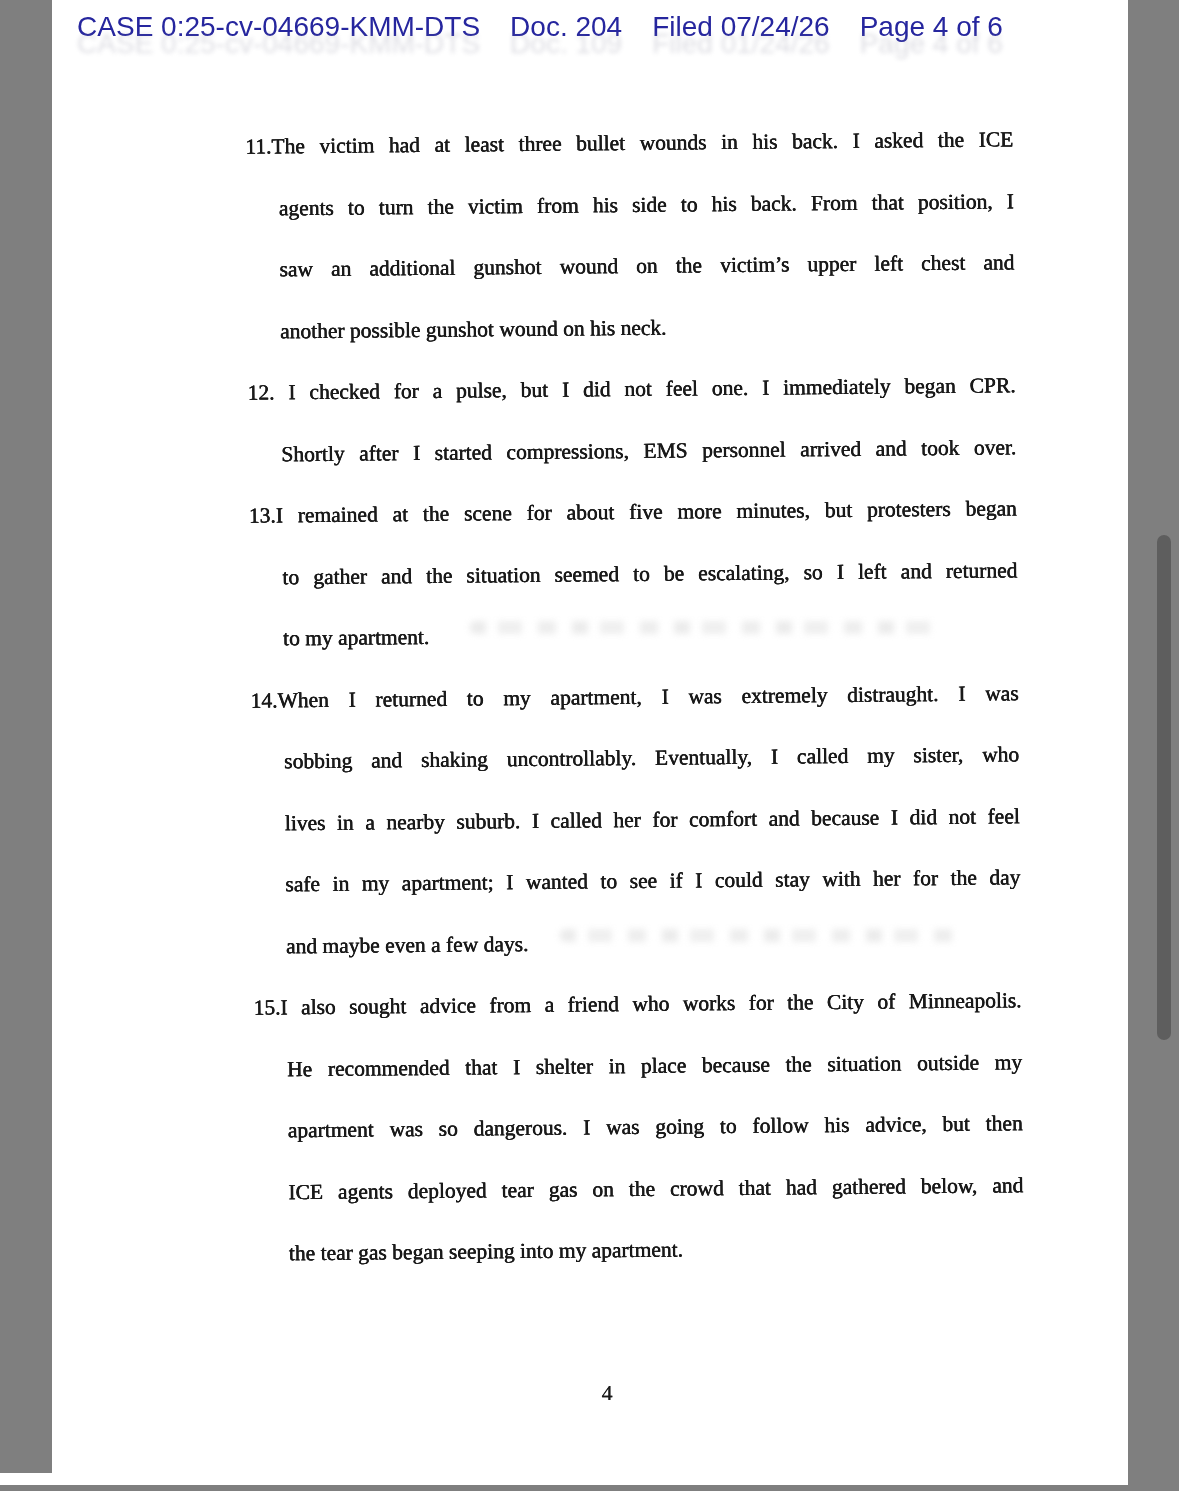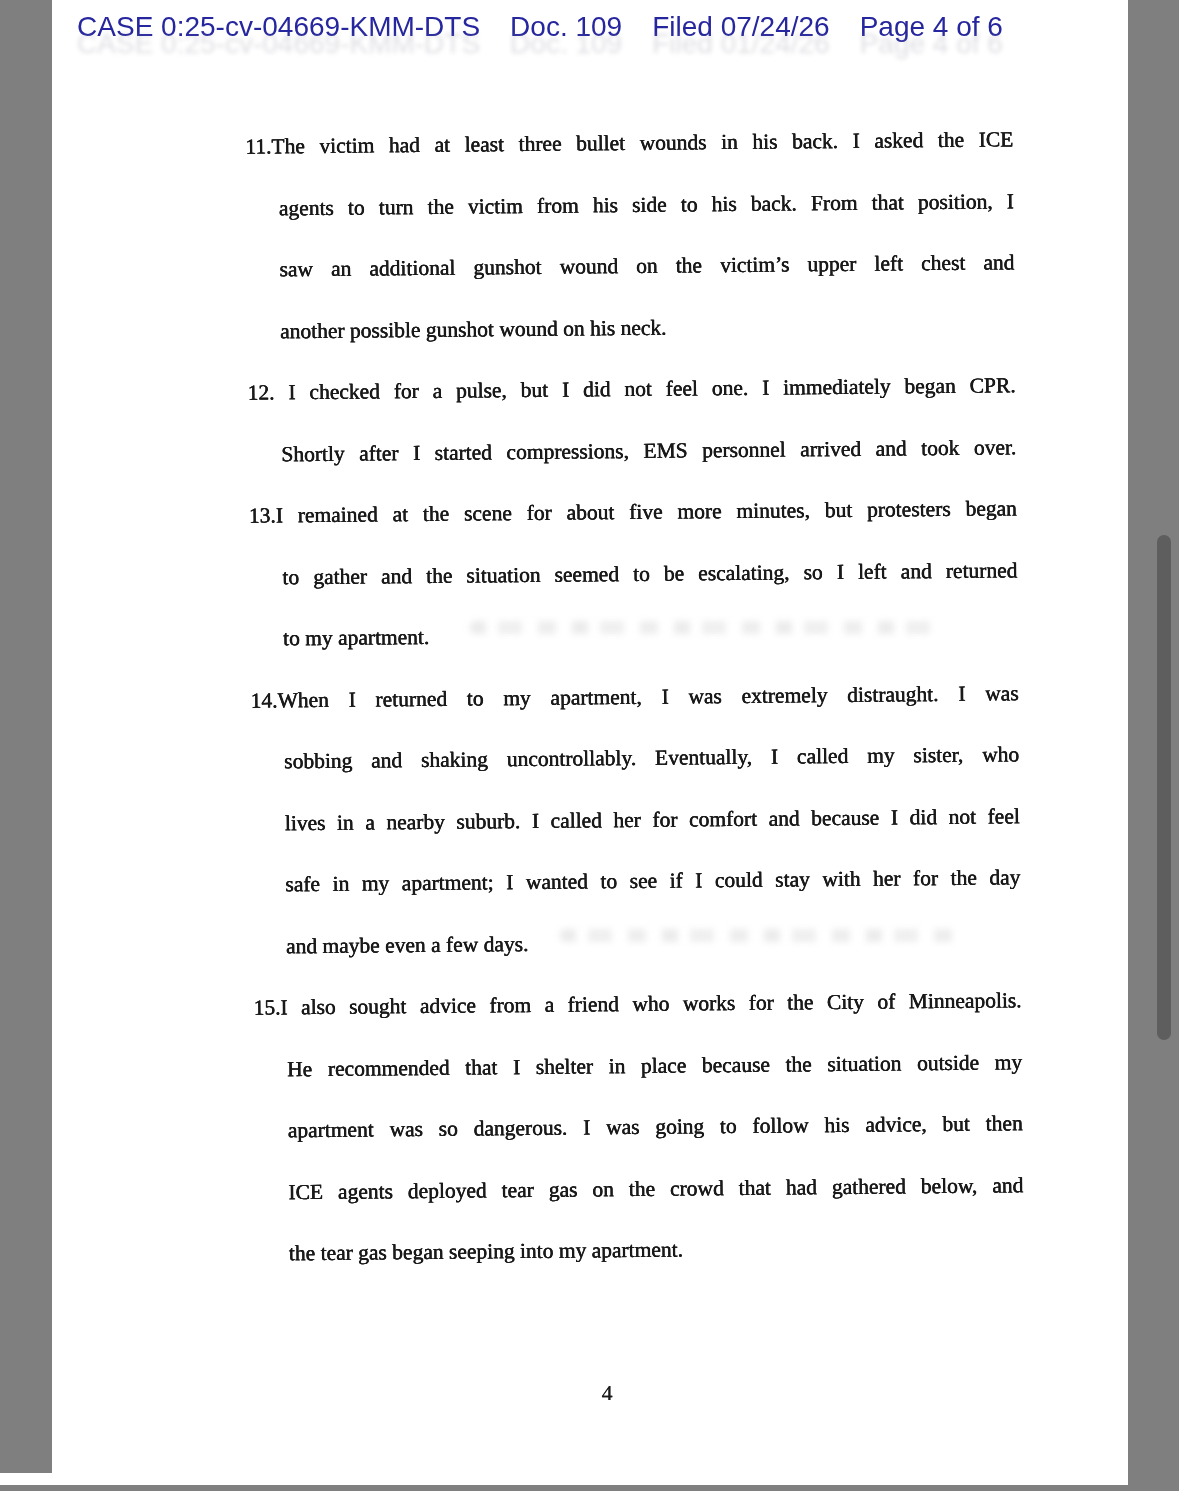--- a/index.html
+++ b/index.html
@@ -75,21 +75,21 @@
 </head>
 <body>
 
 <div class="band band-left"></div>
 <div class="band band-right"></div>
 <div class="band band-bottom"></div>
 <div class="scroll-thumb"></div>
 
 <div class="ecf-header">
   <span>CASE 0:25-cv-04669-KMM-DTS</span>
-  <span>Doc. 109</span>
+  <span>Doc. 204</span>
   <span>Filed 07/24/26</span>
   <span>Page 4 of 6</span>
 </div>
 
 <div class="ecf-header ghost" aria-hidden="true">
   <span>CASE 0:25-cv-04669-KMM-DTS</span>
   <span>Doc. 109</span>
   <span>Filed 01/24/26</span>
   <span>Page 4 of 6</span>
 </div>

